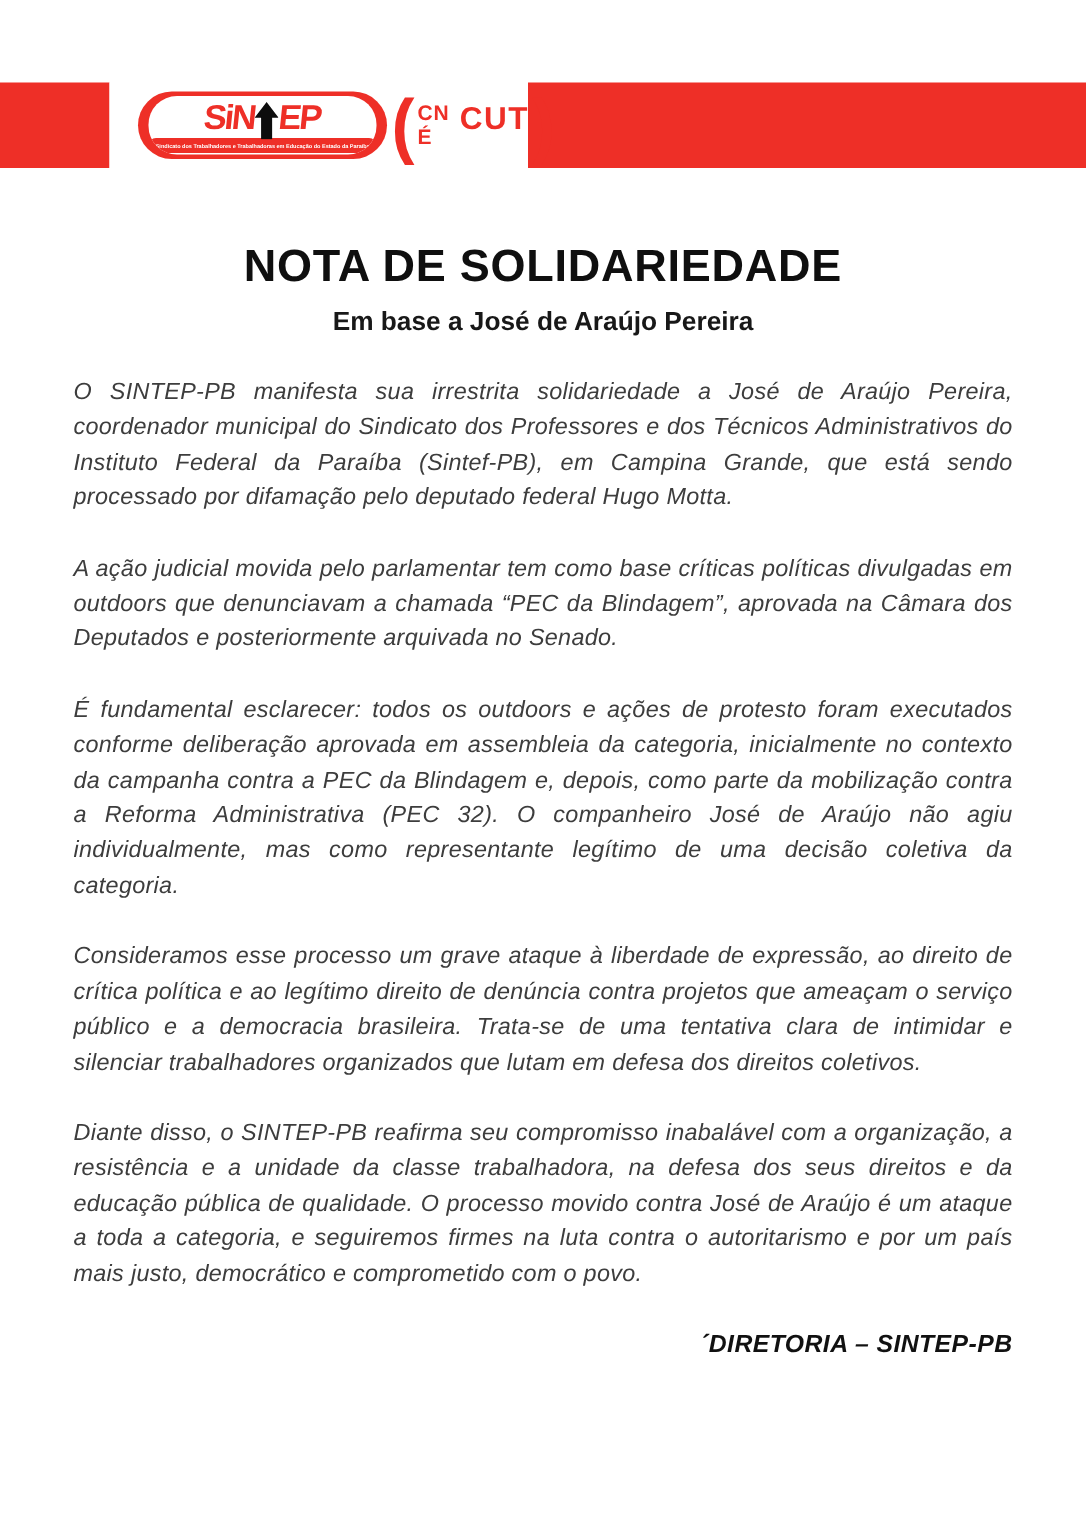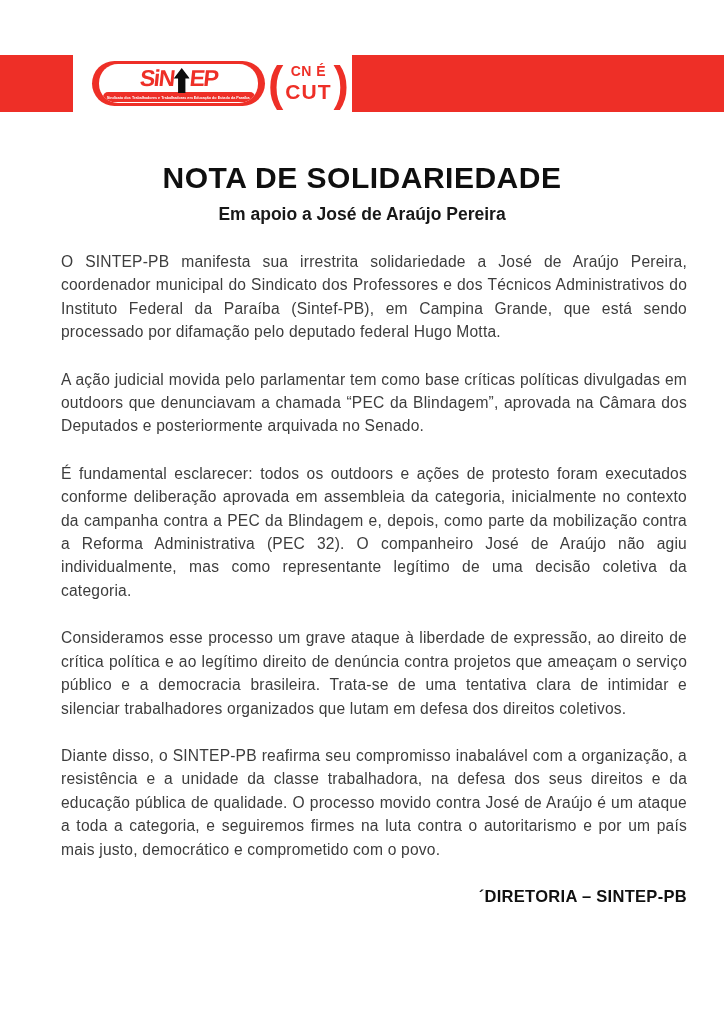--- a/index.html
+++ b/index.html
@@ -98,22 +98,22 @@
     color: #ee2f27;
   }
   .paren {
     font-size: 46px;
     font-weight: 900;
     line-height: 0.85;
     transform: scaleY(1.05);
   }
   .affil-stack {
     display: flex;
-    flex-direction: column;
-    align-items: center;
+    flex-direction: row;
+    align-items: flex-start;
     margin: 0 2px;
   }
   .affil-top    { font-weight: 900; font-size: 14px; line-height: 1.1; letter-spacing: 0.5px; }
   .affil-bottom { font-weight: 700; font-size: 21px; line-height: 1.1; letter-spacing: 1px; }
 
   
   .title-block {
     position: absolute;
     top: 161px;
     left: 0;
@@ -130,26 +130,27 @@
     margin-top: 9px;
     font-size: 17.5px;
     font-weight: bold;
     color: #181818;
   }
 
   
   .doc-body {
     position: absolute;
     top: 250px;
-    left: 61px;
+    left: 49px;
     width: 626px;
     color: #3d3d3d;
     font-size: 15.6px;
     line-height: 23.4px;
     letter-spacing: 0.2px;
+    font-style: italic;
   }
   .doc-body p {
     text-align: justify;
     margin-bottom: 24px;
   }
   .signature {
     text-align: right;
     font-weight: 800;
     font-size: 16.5px;
     color: #111111;
@@ -188,21 +189,21 @@
       </div>
 
     </div>
   </div>
 
   <div class="band-right"></div>
 </div>
 
 <div class="title-block">
   <div class="page-title">NOTA DE SOLIDARIEDADE</div>
-  <div class="page-subtitle">Em apoio a José de Araújo Pereira</div>
+  <div class="page-subtitle">Em base a José de Araújo Pereira</div>
 </div>
 
 <div class="doc-body">
   <p>O SINTEP-PB manifesta sua irrestrita solidariedade a José de Araújo Pereira, coordenador municipal do Sindicato dos Professores e dos Técnicos Administrativos do Instituto Federal da Paraíba (Sintef-PB), em Campina Grande, que está sendo processado por difamação pelo deputado federal Hugo Motta.</p>
   <p>A ação judicial movida pelo parlamentar tem como base críticas políticas divulgadas em outdoors que denunciavam a chamada “PEC da Blindagem”, aprovada na Câmara dos Deputados e posteriormente arquivada no Senado.</p>
   <p>É fundamental esclarecer: todos os outdoors e ações de protesto foram executados conforme deliberação aprovada em assembleia da categoria, inicialmente no contexto da campanha contra a PEC da Blindagem e, depois, como parte da mobilização contra a Reforma Administrativa (PEC 32). O companheiro José de Araújo não agiu individualmente, mas como representante legítimo de uma decisão coletiva da categoria.</p>
   <p>Consideramos esse processo um grave ataque à liberdade de expressão, ao direito de crítica política e ao legítimo direito de denúncia contra projetos que ameaçam o serviço público e a democracia brasileira. Trata-se de uma tentativa clara de intimidar e silenciar trabalhadores organizados que lutam em defesa dos direitos coletivos.</p>
   <p>Diante disso, o SINTEP-PB reafirma seu compromisso inabalável com a organização, a resistência e a unidade da classe trabalhadora, na defesa dos seus direitos e da educação pública de qualidade. O processo movido contra José de Araújo é um ataque a toda a categoria, e seguiremos firmes na luta contra o autoritarismo e por um país mais justo, democrático e comprometido com o povo.</p>
   <div class="signature">´DIRETORIA – SINTEP-PB</div>
 </div>

